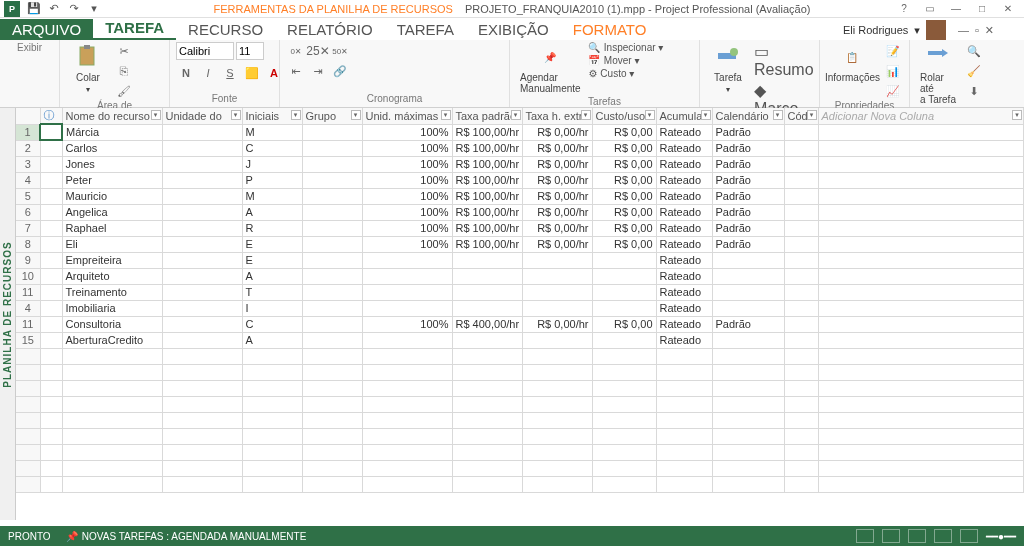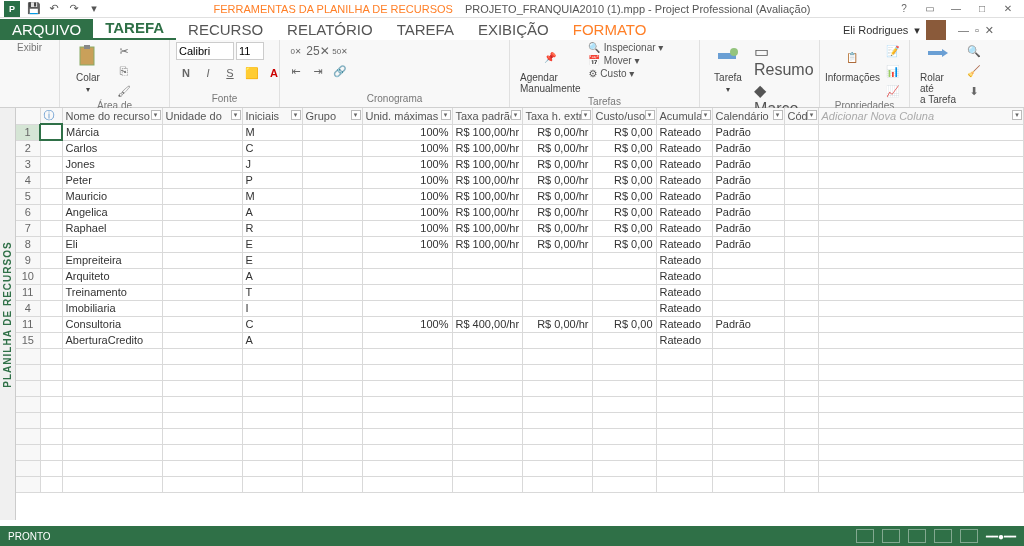--- a/index.html
+++ b/index.html
@@ -635,20 +635,21 @@
             <td></td>
             <td></td>
           </tr>
         </tbody>
     </table>
   </div>
 </div>
 
 <div class="statusbar">
   <span>PRONTO</span>
+  <span>📌 <span>NOVAS TAREFAS : AGENDADA MANUALMENTE</span></span>
   <div class="sb-right">
     <div class="sb-btn"></div>
     <div class="sb-btn"></div>
     <div class="sb-btn"></div>
     <div class="sb-btn"></div>
     <div class="sb-btn"></div>
     <span>━━●━━</span>
   </div>
 </div>
 

